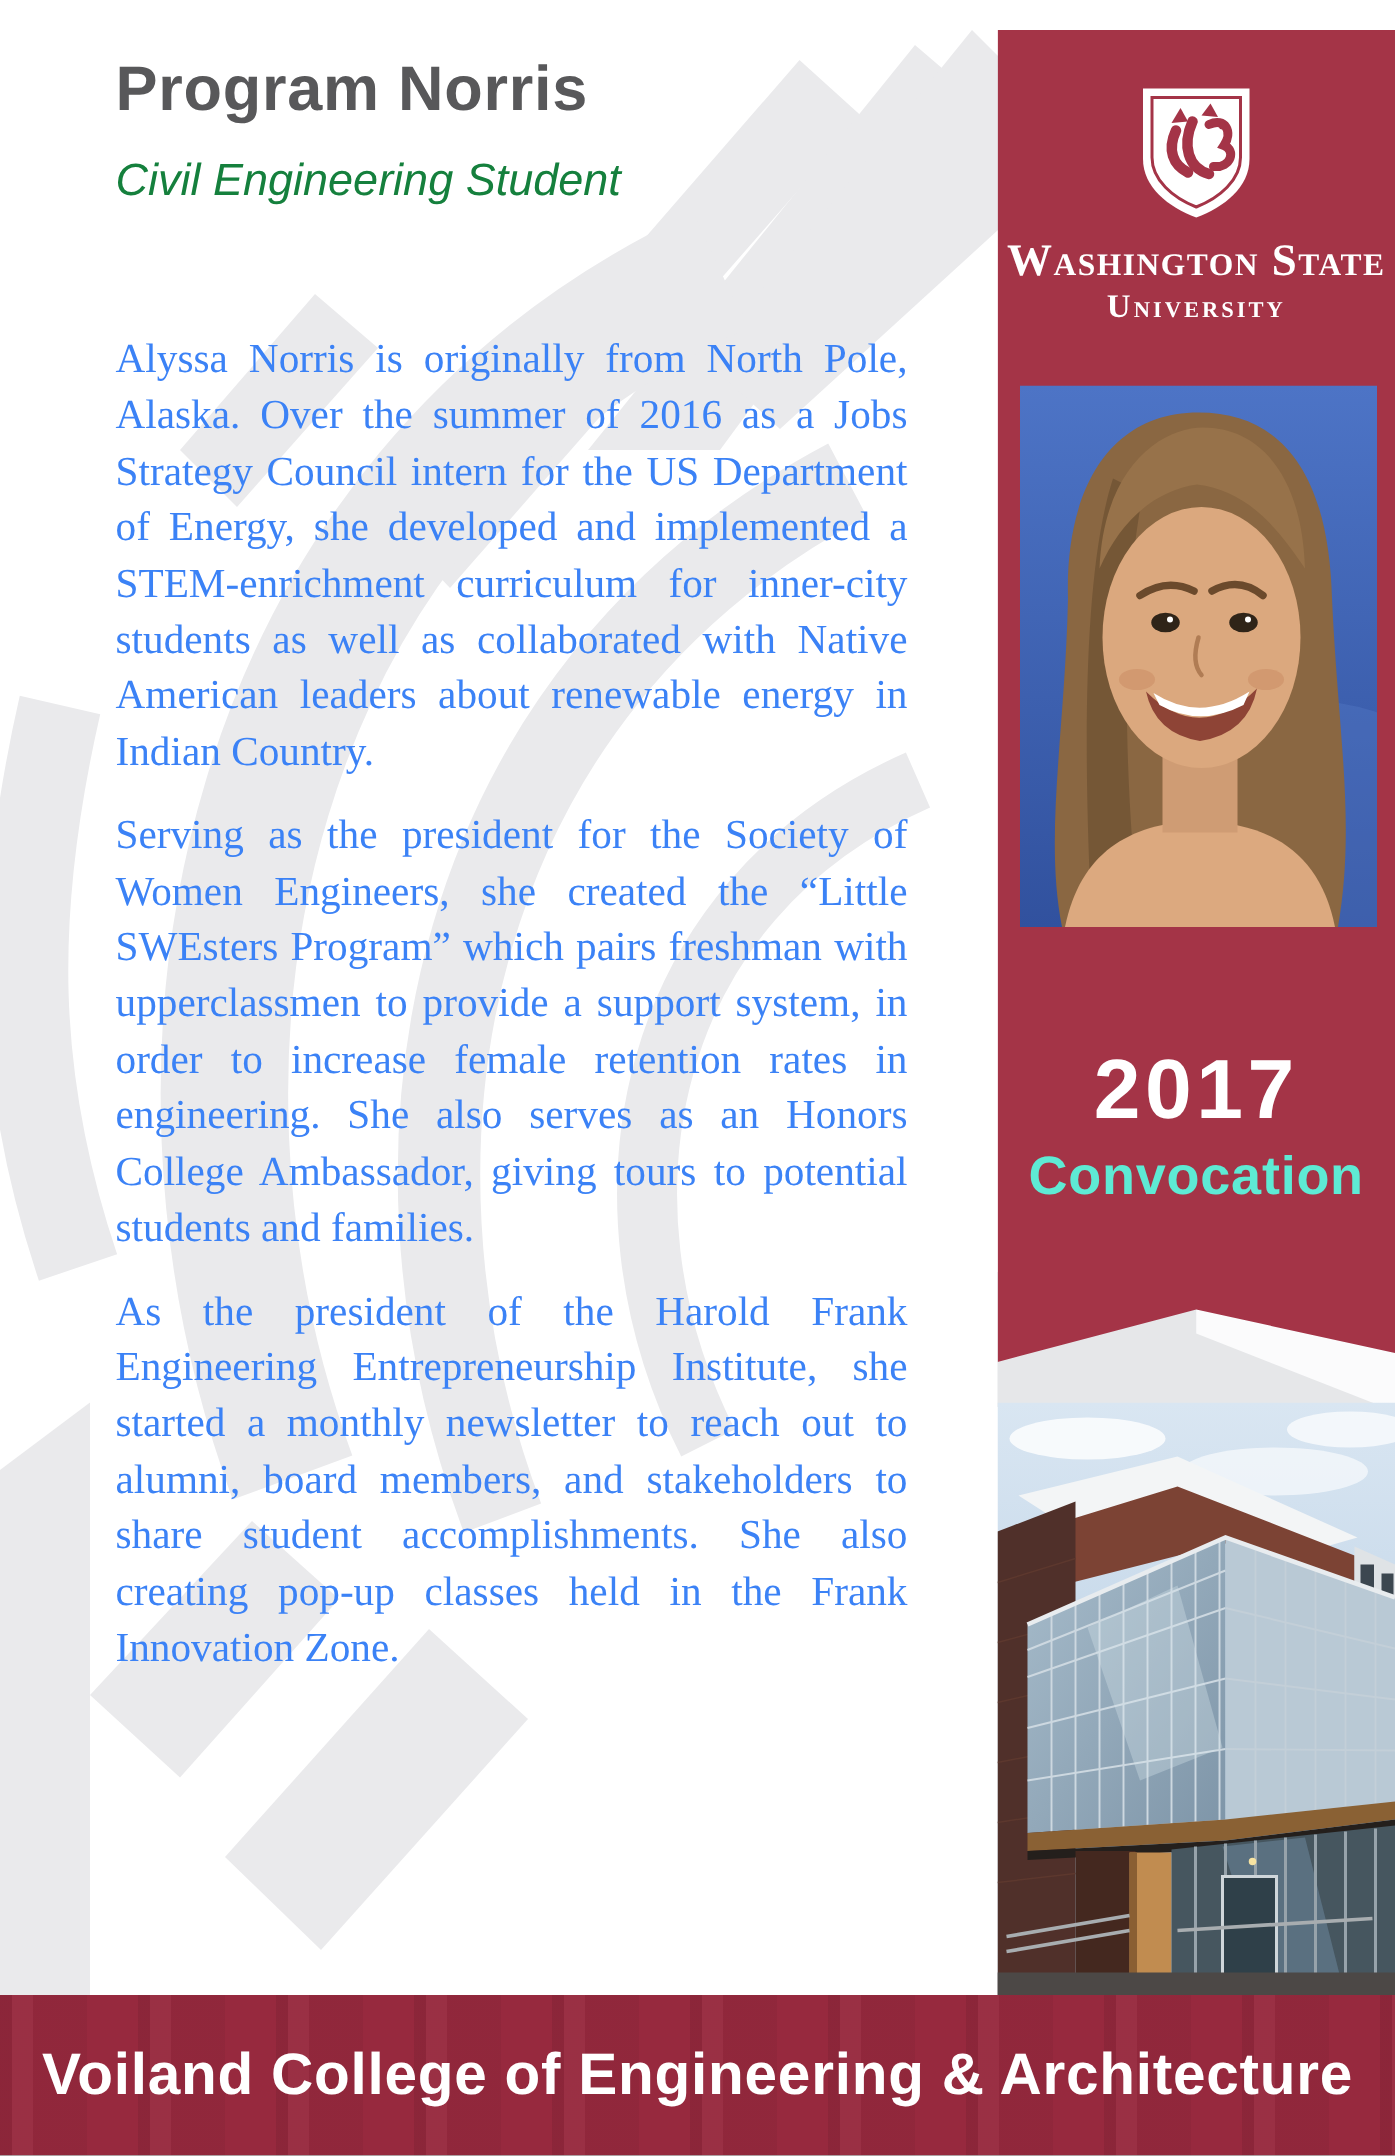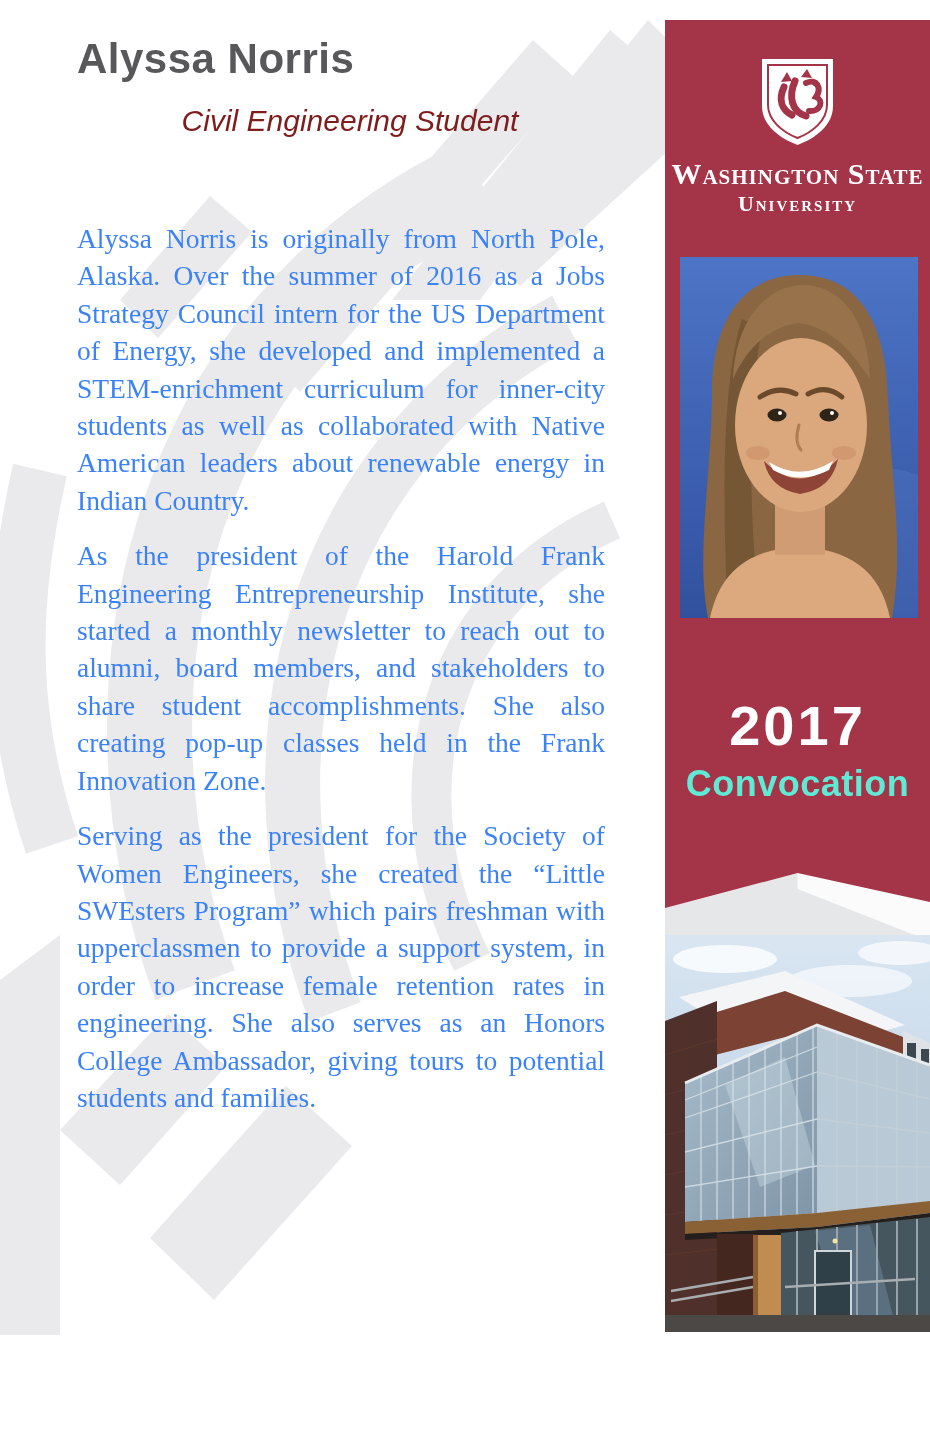--- a/index.html
+++ b/index.html
@@ -3,21 +3,21 @@
 <meta charset="utf-8">
 <style>
   html,body{margin:0;padding:0;background:#777;}
   .page{position:relative;width:930px;height:1437px;background:#ffffff;overflow:hidden;
         font-family:"Liberation Sans",sans-serif;}
   .watermark{position:absolute;left:0;top:0;z-index:0;}
 
   
   .heading{position:absolute;left:77px;top:36px;width:530px;z-index:1;}
   .heading h1{margin:0;font:700 42px/1.1 "Liberation Sans",sans-serif;color:#58585a;letter-spacing:.5px;}
-  .heading h2{margin:22px 0 0 16px;font:italic 400 30px/1.15 "Liberation Sans",sans-serif;color:#7f1d1d;text-align:center;}
+  .heading h2{margin:22px 0 0 0;font:italic 400 30px/1.15 "Liberation Sans",sans-serif;color:#15803d;}
   .bio{position:absolute;left:77px;top:220px;width:528px;z-index:1;}
   .bio p{margin:0 0 18px 0;font:400 27.5px/37.4px "Liberation Serif",serif;color:#3b82f6;
          text-align:justify;text-justify:inter-word;}
 
   
   .sidebar{position:absolute;left:665px;top:0;width:265px;height:890px;background:#a43447;z-index:3;
            clip-path:polygon(0 0,100% 0,100% 882px,50% 853px,0 888px);margin-top:20px;}
   .fold-gray{position:absolute;left:665px;top:848px;width:265px;height:90px;background:#e6e7e9;z-index:1;}
   .fold-white{position:absolute;left:665px;top:853px;width:265px;height:90px;background:#fbfbfc;z-index:2;
            clip-path:polygon(50% 0,100% 29px,100% 88px,50% 36px);}
@@ -61,28 +61,28 @@
     </g>
     <g fill="none" stroke="#eaeaec">
       <path d="M 480,180 C 160,330 90,700 195,985" stroke-width="85"></path>
       <path d="M 565,320 C 300,460 240,760 335,1012" stroke-width="55"></path>
       <path d="M 612,520 C 430,600 390,800 472,962" stroke-width="40"></path>
       <path d="M 40,470 C 8,610 10,720 52,845" stroke-width="55"></path>
     </g>
   </svg>
 
   <header class="heading">
-    <h1>Alyssa Norris</h1>
+    <h1>Program Norris</h1>
     <h2>Civil Engineering Student</h2>
   </header>
 
   <main class="bio">
     <p>Alyssa Norris is originally from North Pole, Alaska. Over the summer of 2016 as a Jobs Strategy Council intern for the US Department of Energy, she developed and implemented a STEM-enrichment curriculum for inner-city students as well as collaborated with Native American leaders about renewable energy in Indian Country.</p>
+    <p>Serving as the president for the Society of Women Engineers, she created the “Little SWEsters Program” which pairs freshman with upperclassmen to provide a support system, in order to increase female retention rates in engineering. She also serves as an Honors College Ambassador, giving tours to potential students and families.</p>
     <p>As the president of the Harold Frank Engineering Entrepreneurship Institute, she started a monthly newsletter to reach out to alumni, board members, and stakeholders to share student accomplishments. She also creating pop-up classes held in the Frank Innovation Zone.</p>
-    <p>Serving as the president for the Society of Women Engineers, she created the “Little SWEsters Program” which pairs freshman with upperclassmen to provide a support system, in order to increase female retention rates in engineering. She also serves as an Honors College Ambassador, giving tours to potential students and families.</p>
   </main>
 
   <div class="fold-gray"></div>
   <div class="fold-white"></div>
 
   <aside class="sidebar">
 
     <svg class="shield" width="77" height="92" viewBox="0 0 77 92">
       <path d="M 3,3 H 74 V 50 C 74,69 57,82 38.5,89 C 20,82 3,69 3,50 Z" fill="#ffffff"></path>
       <path d="M 9,9 H 68 V 49 C 68,64 54,76 38.5,82 C 23,76 9,64 9,49 Z" fill="none" stroke="#a43447" stroke-width="2"></path>
@@ -220,14 +220,18 @@
     <circle cx="170" cy="306" r="2.5" fill="#f7e3a1"></circle>
 
     <rect x="0" y="380" width="265" height="17" fill="#4c4846"></rect>
     <g stroke="#a8adb0" stroke-width="2.5" fill="none">
       <path d="M 6,356 L 88,342"></path>
         <path d="M 6,366 L 88,352"></path>
       <path d="M 120,352 L 250,344"></path>
     </g>
   </svg>
 
+  <footer class="footer">
+    <div class="texture"></div>
+    <div class="ftext">Voiland College of Engineering &amp; Architecture</div>
+  </footer>
 
 </div>
 
 </body></html>

